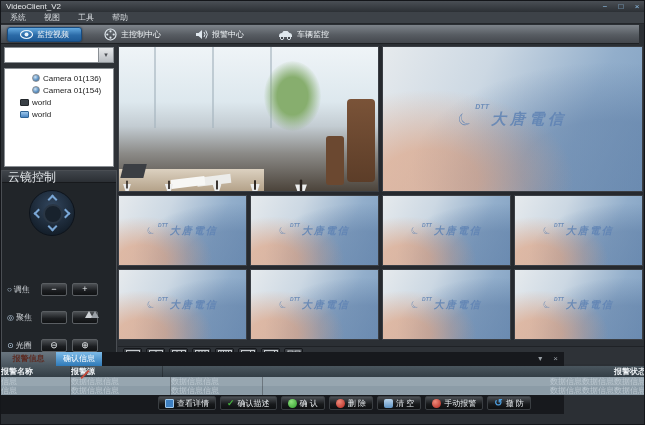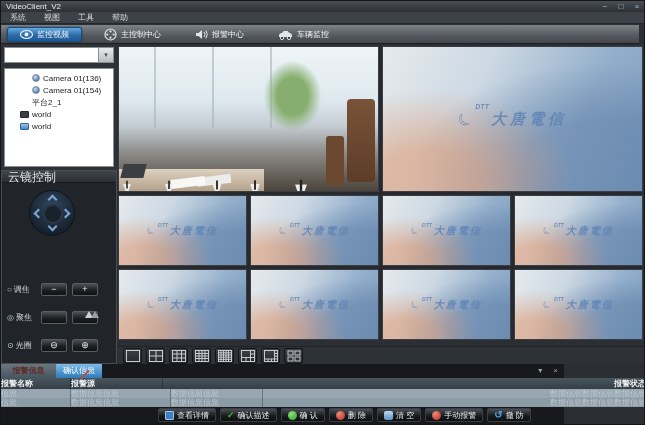--- a/index.html
+++ b/index.html
@@ -88,21 +88,21 @@
   .hd::before{content:"";position:absolute;top:-3px;left:-1px;right:-1px;height:10px;border-radius:8px 8px 3px 3px;background:#2b2420}
   .bd{width:36px;height:44px;margin-top:-3px;border-radius:10px 10px 0 0;background:#28282d;position:relative}
   .bd::before{content:"";position:absolute;left:50%;top:1px;transform:translateX(-50%);width:10px;height:15px;background:#eceded;clip-path:polygon(0 0,100% 0,50% 100%)}
 
   
   .layout-bar{position:absolute;left:117px;top:345px;width:528px;height:18px;background:#2e3237;display:flex;align-items:center;gap:4px;padding-left:5px;border-top:1px solid #1f2226}
   .layout-btn{width:19px;height:16px;background:linear-gradient(#3e4247,#25282c);border:1px solid #14161a;border-radius:2px;display:flex;align-items:center;justify-content:center}
   .layout-btn svg{display:block}
 
   
-  .alarm{position:absolute;left:0;top:363px;width:563px;height:62px;background:#17191d}
+  .alarm{position:absolute;left:0;top:351px;width:563px;height:62px;background:#17191d}
   .alarm-tabs{position:absolute;left:0;top:0;width:645px;height:14px;display:flex}
   .atab{height:14px;font-size:8px;line-height:14px;text-align:center}
   .atab1{width:55px;background:linear-gradient(#6a7680,#49555e);color:#5c2d24;font-weight:bold}
   .atab2{width:46px;background:linear-gradient(#7ebbe8,#2f7ab8);color:#fff}
   .panel-ctrl{position:absolute;top:1px;right:6px;display:flex;gap:11px}
   .panel-ctrl span{font-size:8px;color:#9aa0a6;line-height:12px}
   .atable{position:absolute;left:0;top:14px;width:645px}
   .arow{display:flex;width:645px}
   .ahead{height:11px;background:linear-gradient(#4a565e,#333e46);font-weight:bold}
   .ahead .acell{color:#eef2f5;font-size:8px;line-height:11px}
@@ -193,24 +193,20 @@
   <div class="tree-box">
     <div class="tree-row lvl2">
         <span class="ic-cam"></span>
         <span>Camera 01(136)</span>
       </div>
     <div class="tree-row lvl2">
         <span class="ic-cam"></span>
         <span>Camera 01(154)</span>
       </div>
     <div class="tree-row lvl1">
-        <span class="ic-none"></span>
-        <span>平台2_1</span>
-      </div>
-    <div class="tree-row lvl1">
         <span class="ic-mon"></span>
         <span>world</span>
       </div>
     <div class="tree-row lvl1">
         <span class="ic-mon blue"></span>
         <span>world</span>
       </div>
   </div>
 
   <div class="ptz">

